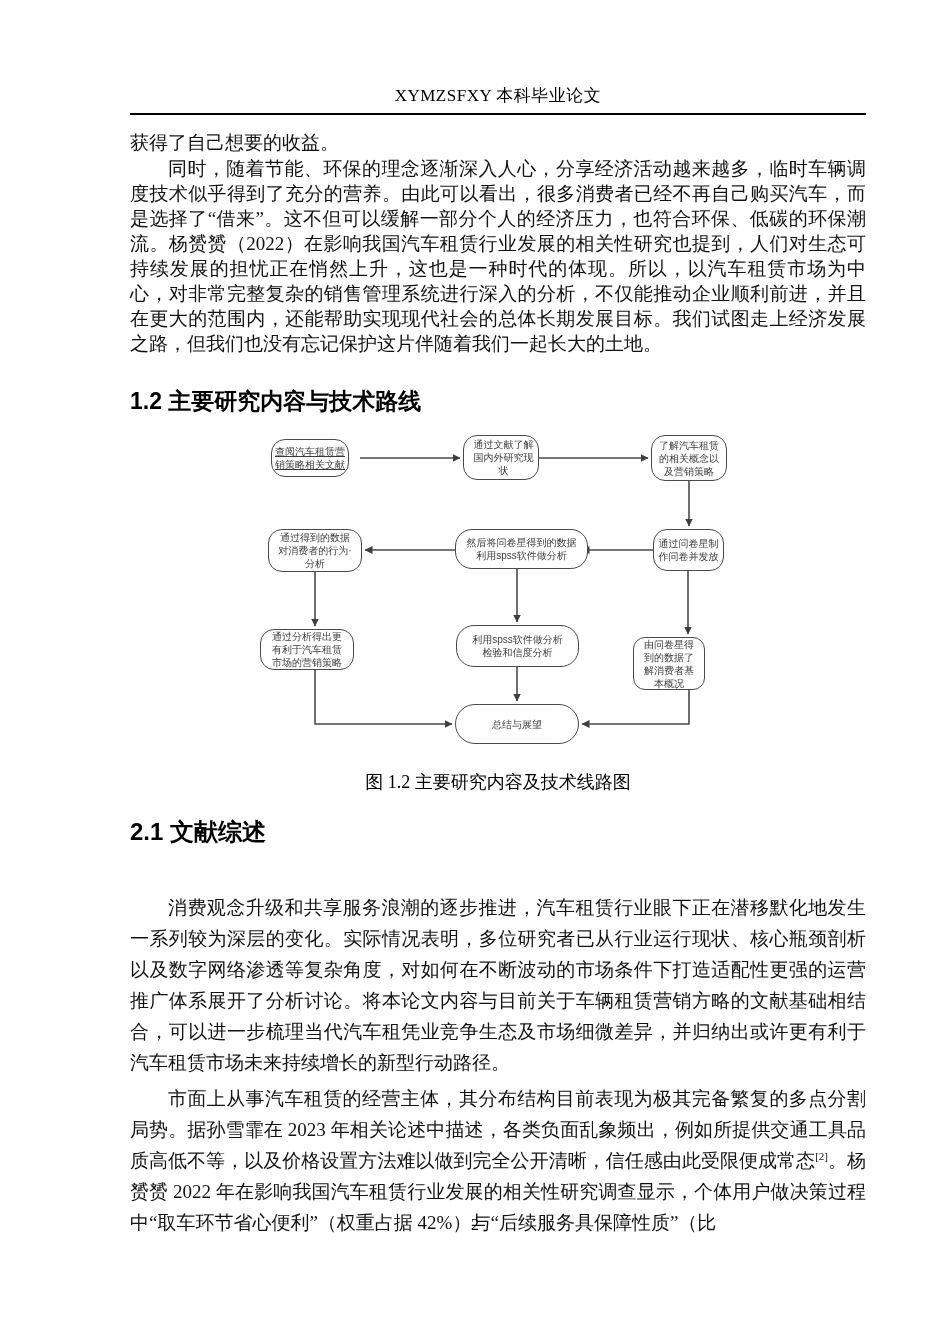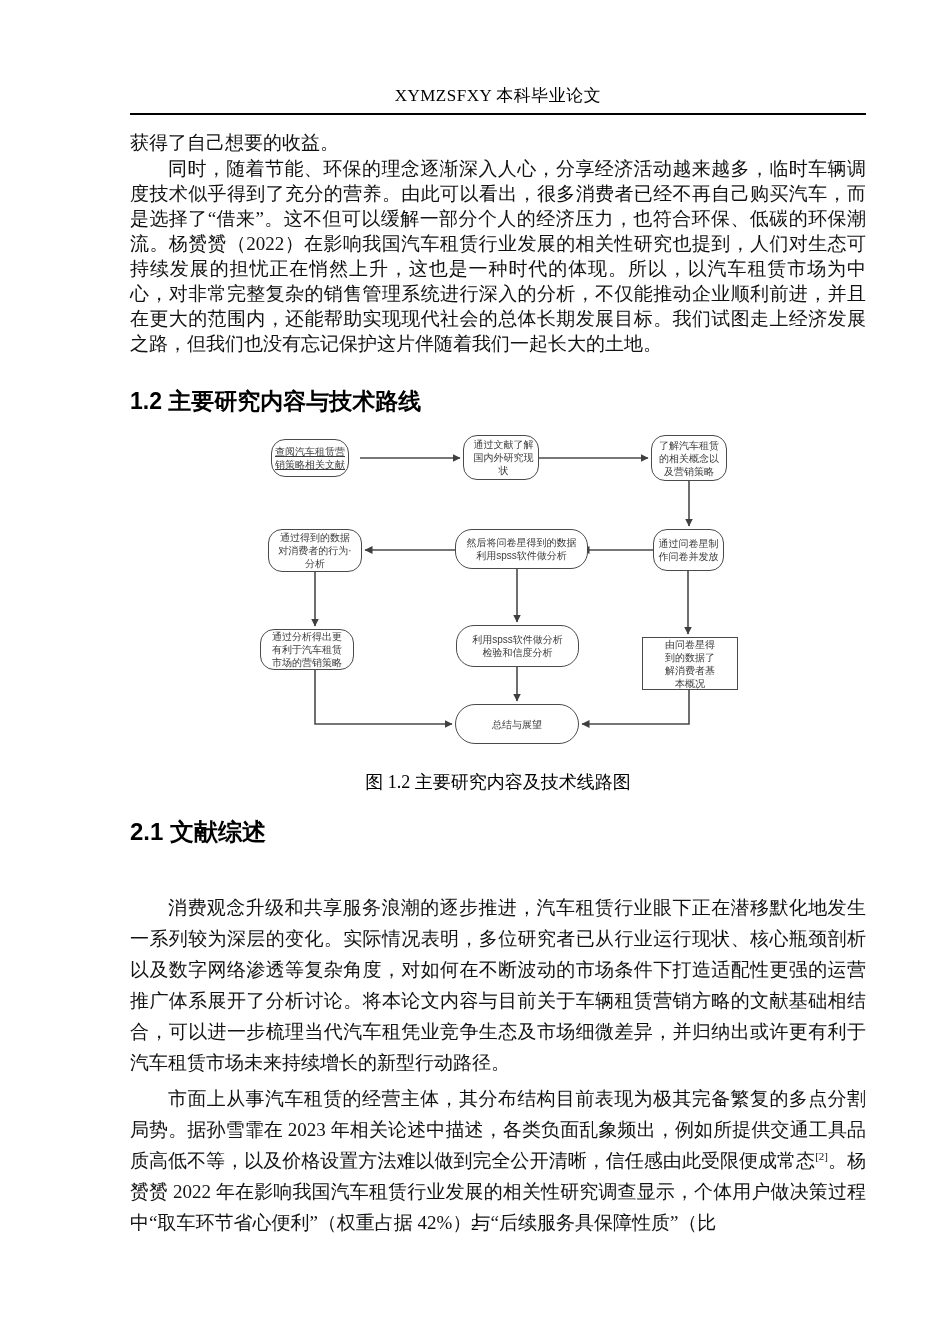--- a/index.html
+++ b/index.html
@@ -57,21 +57,21 @@
     padding:1px 3px;
   }
   .n1{left:31px;top:15px;width:78px;height:38px;text-decoration:underline;}
   .n2{left:223px;top:11px;width:76px;height:45px;padding-left:8px;}
   .n3{left:411px;top:11px;width:76px;height:46px;}
   .n4{left:28px;top:105px;width:94px;height:43px;}
   .n5{left:215px;top:105px;width:133px;height:40px;border-radius:17px;}
   .n6{left:413px;top:105px;width:71px;height:42px;}
   .n7{left:20px;top:205px;width:94px;height:41px;}
   .n8{left:216px;top:201px;width:123px;height:42px;border-radius:18px;}
-  .n9{left:402px;top:213px;width:96px;height:53px;border-radius:0;}
+  .n9{left:393px;top:213px;width:72px;height:53px;border-radius:12px;}
   .n10{left:215px;top:280px;width:124px;height:40px;border-radius:20px;}
 </style>
 </head>
 <body>
 
 <div class="abs content header-title">XYMZSFXY 本科毕业论文</div>
 <div class="abs header-rule"></div>
 
 <div class="abs para dense p1">获得了自己想要的收益。</div>
 <div class="abs para dense indent p2">同时，随着节能、环保的理念逐渐深入人心，分享经济活动越来越多，临时车辆调度技术似乎得到了充分的营养。由此可以看出，很多消费者已经不再自己购买汽车，而是选择了“借来”。这不但可以缓解一部分个人的经济压力，也符合环保、低碳的环保潮流。杨赟赟（2022）在影响我国汽车租赁行业发展的相关性研究也提到，人们对生态可持续发展的担忧正在悄然上升，这也是一种时代的体现。所以，以汽车租赁市场为中心，对非常完整复杂的销售管理系统进行深入的分析，不仅能推动企业顺利前进，并且在更大的范围内，还能帮助实现现代社会的总体长期发展目标。我们试图走上经济发展之路，但我们也没有忘记保护这片伴随着我们一起长大的土地。</div>

